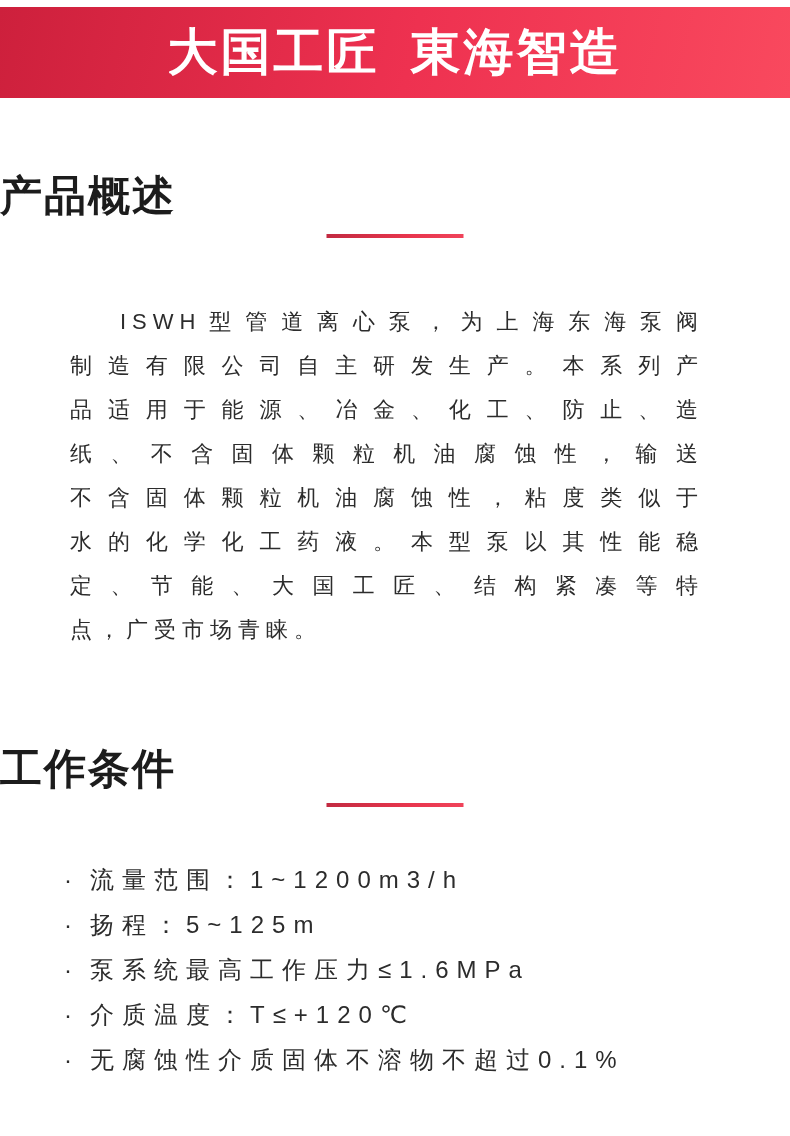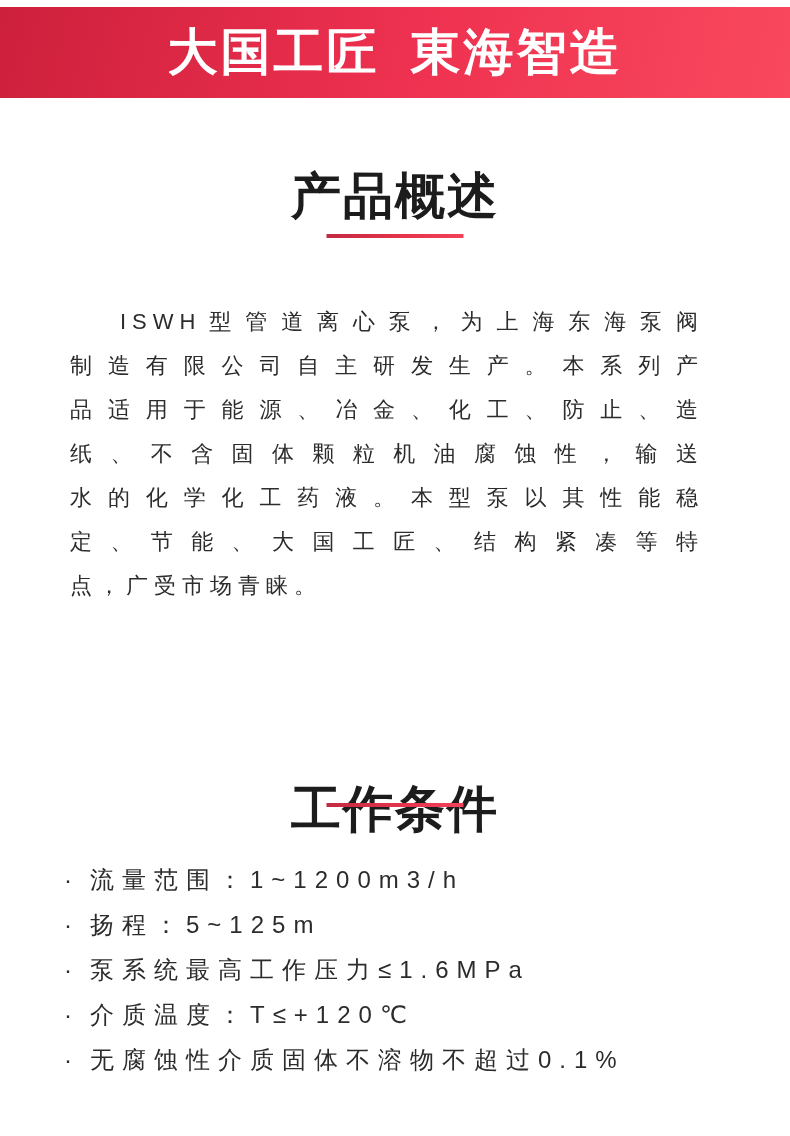--- a/index.html
+++ b/index.html
@@ -42,29 +42,29 @@
     font-weight:800;
     letter-spacing:3px;
     word-spacing:14px;
     white-space:nowrap;
   }
 
   
   .section-title{
     position:absolute;
     left:0; right:0;
-    text-align:center;
-    font-size:50px;
+    text-align:left;
+    font-size:42px;
     line-height:44px;
     font-weight:700;
     color:var(--heading-text);
     letter-spacing:2px;
   }
   .title-overview{ top:174px; }
-  .title-conditions{ top:787px; }
+  .title-conditions{ top:747px; }
 
   .title-underline{
     position:absolute;
     left:50%;
     transform:translateX(-50%);
     width:137px;
     height:4px;
     background:linear-gradient(90deg,var(--accent-dark),var(--accent) 60%,#f0435a);
   }
   .underline-overview{ top:234px; }
@@ -126,20 +126,21 @@
   </header>
 
   <h2 class="section-title title-overview">产品概述</h2>
   <div class="title-underline underline-overview"></div>
 
   <div class="para">
       <div class="para-line">ISWH型管道离心泵，为上海东海泵阀</div>
       <div class="para-line">制造有限公司自主研发生产。本系列产</div>
       <div class="para-line">品适用于能源、冶金、化工、防止、造</div>
       <div class="para-line">纸、不含固体颗粒机油腐蚀性，输送</div>
+      <div class="para-line">不含固体颗粒机油腐蚀性，粘度类似于</div>
       <div class="para-line">水的化学化工药液。本型泵以其性能稳</div>
       <div class="para-line">定、节能、大国工匠、结构紧凑等特</div>
       <div class="para-line">点，广受市场青睐。</div>
     </div>
 
   <h2 class="section-title title-conditions">工作条件</h2>
   <div class="title-underline underline-conditions"></div>
 
   <ul class="cond-list">
       <li class="cond-item">

